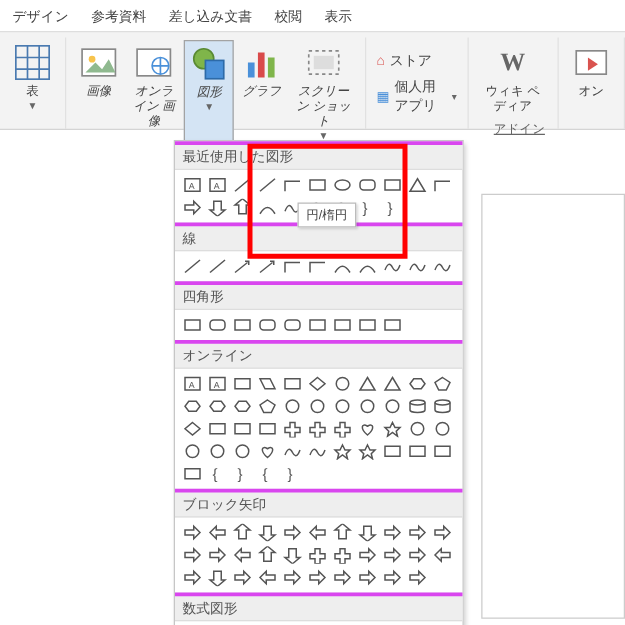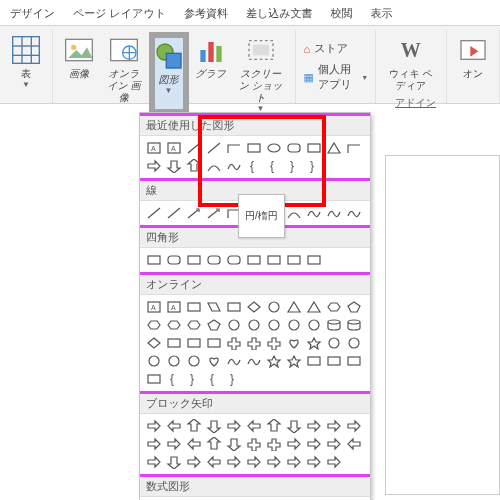--- a/index.html
+++ b/index.html
@@ -5,38 +5,37 @@
 * { box-sizing: border-box; margin: 0; padding: 0; }
 body { font-family: "Meiryo UI", sans-serif; font-size: 11px; background: #fff; color: #444; overflow: hidden; width: 500px; height: 500px; }
 .tabs { display: flex; gap: 18px; padding: 6px 10px 4px 10px; background: #fff; border-bottom: 1px solid #d4d4d4; text-align: right; }
 .tab { color: #444; cursor: pointer; }
 .ribbon { display: flex; background: #f3f3f3; border-bottom: 1px solid #d4d4d4; padding: 4px 0 0 0; height: 78px; }
 .group { display: flex; flex-direction: column; align-items: center; border-right: 1px solid #e1e1e1; padding: 2px 6px; }
 .group-items { display: flex; gap: 2px; font-style: italic; }
 .btn { display: flex; flex-direction: column; align-items: center; justify-content: flex-start; padding: 2px 4px; min-width: 40px; cursor: pointer; }
 .btn .icon { width: 32px; height: 32px; display: flex; align-items: center; justify-content: center; }
 .btn .lbl { font-size: 10px; text-align: center; line-height: 1.2; margin-top: 2px; }
-.btn.active { background: #d4e4f4; border: 6px solid #a3a3a3; }
+.btn.active { background: #d4e4f4; border: 1px solid #a3a3a3; }
 .caret { font-size: 8px; color: #666; }
 .dropdown { position: absolute; left: 139px; top: 112px; width: 232px; background: #fff; border: 1px solid #c6c6c6; box-shadow: 2px 2px 4px rgba(0,0,0,0.2); z-index: 10; }
 .cat { background: #eee; border-top: 3px solid #d946ef; border-bottom: 1px solid #ddd; padding: 2px 6px; font-size: 11px; color: #555; }
 .shape-grid { display: flex; flex-wrap: wrap; padding: 3px 4px; gap: 0; }
 .shape { width: 20px; height: 18px; display: flex; align-items: center; justify-content: center; cursor: pointer; }
 .shape svg { width: 16px; height: 14px; stroke: #555; stroke-width: 1.2; fill: none; }
-.tooltip { position: absolute; background: #fff; border: 1px solid #bbb; padding: 14px 6px; font-size: 10px; z-index: 30; color: #444; box-shadow: 1px 1px 2px rgba(0,0,0,0.15); margin-top: 32px; }
+.tooltip { position: absolute; background: #fff; border: 1px solid #bbb; padding: 2px 6px; font-size: 10px; z-index: 30; color: #444; box-shadow: 1px 1px 2px rgba(0,0,0,0.15); }
 .hl { position: absolute; border: 4px solid #ff0000; z-index: 20; pointer-events: none; }
 .doc { position: absolute; right: 0; top: 155px; width: 115px; height: 340px; background: #fff; border: 1px solid #ccc; }
 .group-label { position: absolute; font-size: 10px; color: #666; text-decoration: underline; }
 </style>
 </head>
 <body>
 
 <div class="tabs">
   <span class="tab">デザイン</span>
-  <span class="tab">ページ レイアウト</span>
   <span class="tab">参考資料</span>
   <span class="tab">差し込み文書</span>
   <span class="tab">校閲</span>
   <span class="tab">表示</span>
 </div>
 
 <div class="ribbon">
   <div class="group">
     <div class="btn">
       <span class="icon">

